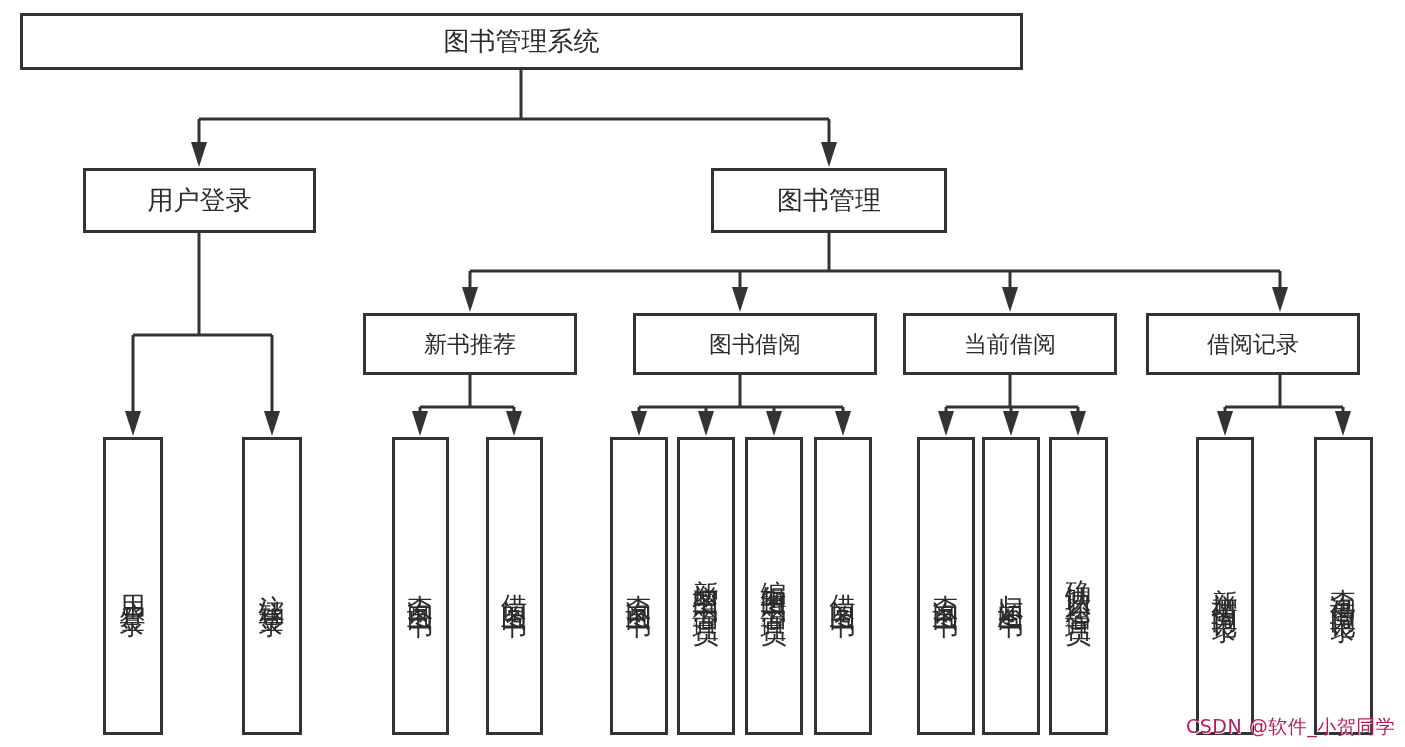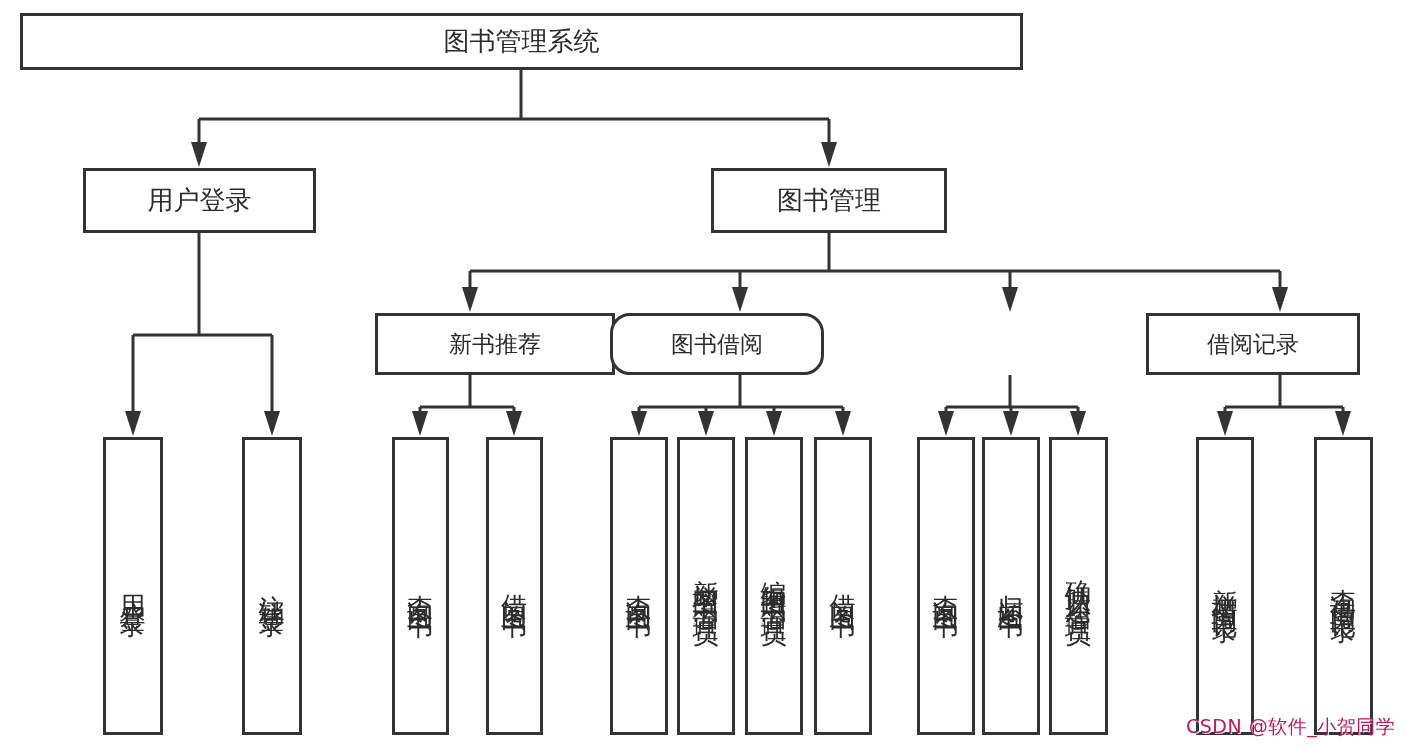--- a/index.html
+++ b/index.html
@@ -126,25 +126,28 @@
     <span>图书管理系统</span>
   </div>
 
   <div class="node lvl2" style="left:83px; width:233px;">
     <span>用户登录</span>
   </div>
   <div class="node lvl2" style="left:711px; width:236px;">
     <span>图书管理</span>
   </div>
 
-  <div class="node lvl3" style="left:375px; width:240px;">
+  <div class="node lvl3" style="left:363px; width:214px;">
     <span>新书推荐</span>
   </div>
-  <div class="node lvl3" style="left:610px; width:214px;border-radius:20px;">
+  <div class="node lvl3" style="left:633px; width:244px;">
     <span>图书借阅</span>
+  </div>
+  <div class="node lvl3" style="left:903px; width:214px;">
+    <span>当前借阅</span>
   </div>
   <div class="node lvl3" style="left:1146px; width:214px;">
     <span>借阅记录</span>
   </div>
 
   <div class="node leaf" style="left:103px; width:60px;">
     <span class="vlabel">用户登录</span>
   </div>
   <div class="node leaf" style="left:242px; width:60px;">
     <span class="vlabel">注销登录</span>

